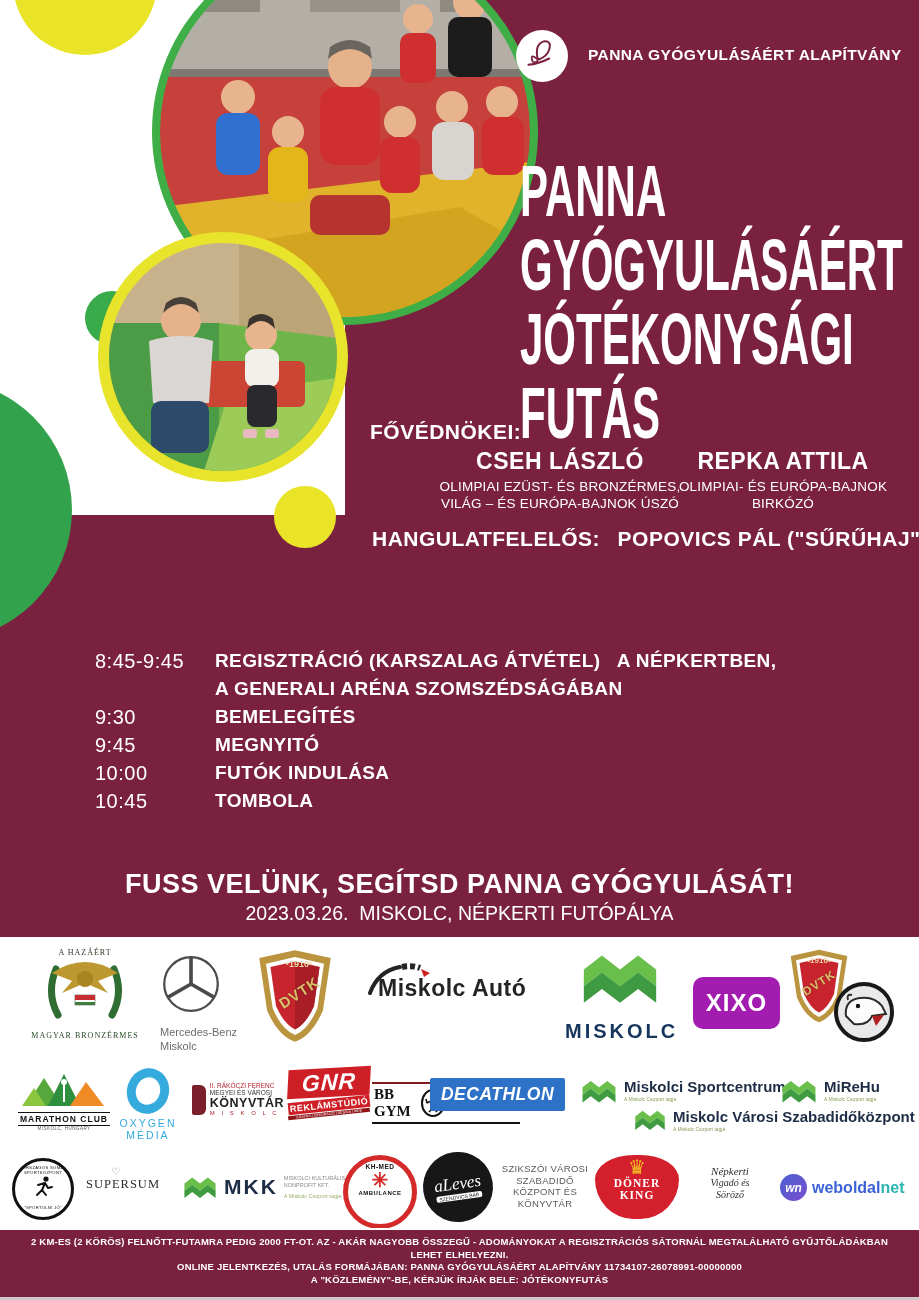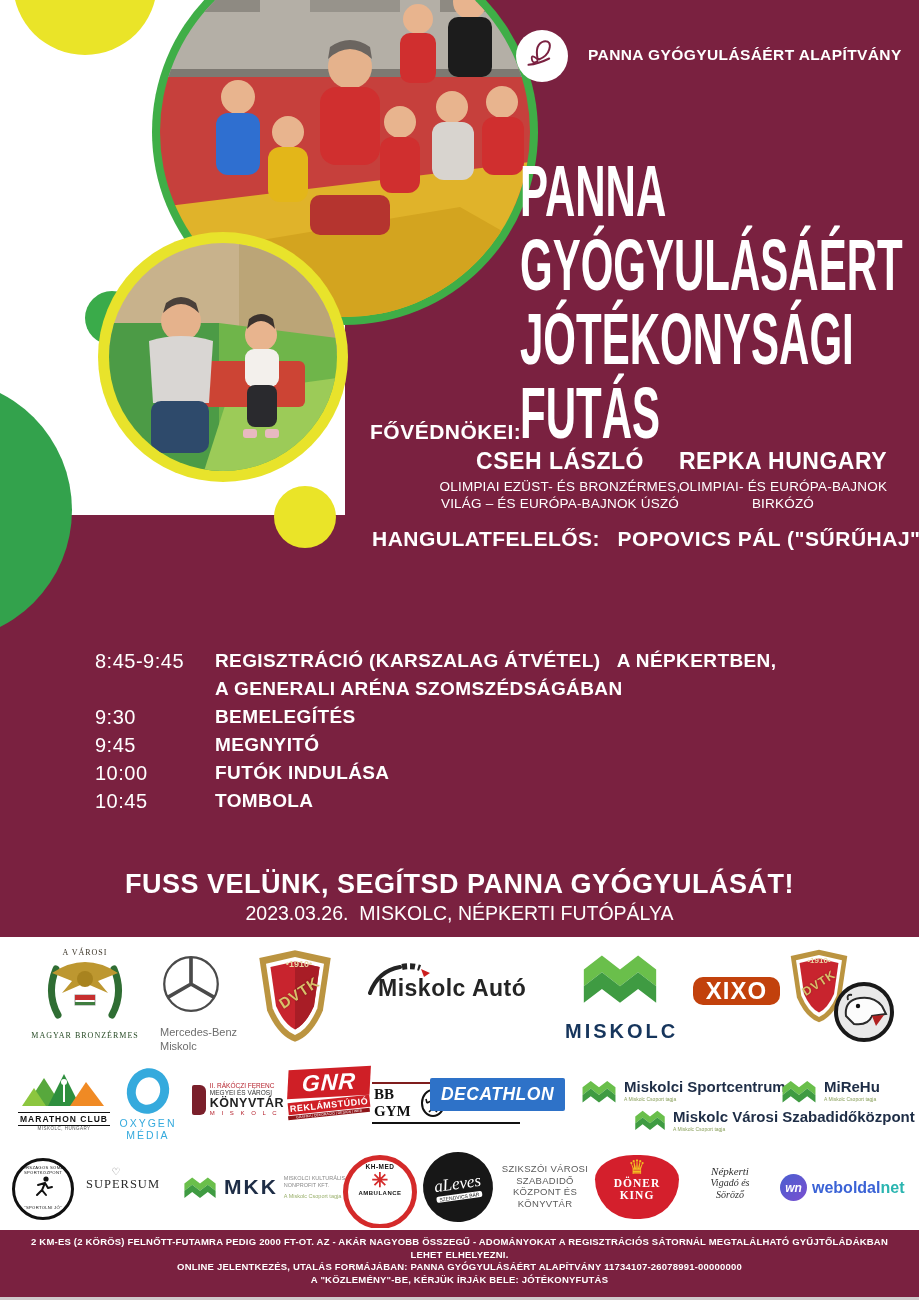--- a/index.html
+++ b/index.html
@@ -59,21 +59,21 @@
   .dvtk-abbr{position:absolute;left:0;right:0;top:36px;text-align:center;color:#d9c06a;font-weight:bold;font-size:15px;
              transform:rotate(-33deg);letter-spacing:1px;text-shadow:0 0 2px #00000055;}
   
   .mauto{left:378px;top:975px;width:170px;}
   .mauto-text{color:#242424;font-size:23px;font-weight:bold;letter-spacing:.5px;}
   .mauto-arc{position:absolute;left:-14px;top:-16px;}
   
   .mcity{left:565px;top:950px;width:110px;text-align:center;}
   .mcity-name{color:#16355c;font-weight:bold;font-size:20px;letter-spacing:3px;margin-top:2px;}
   
-  .xixo{left:693px;top:977px;width:87px;height:28px;background:#c2410c;border-radius:10px;
+  .xixo{left:693px;top:977px;width:87px;height:52px;background:#a21caf;border-radius:10px;
         display:flex;align-items:center;justify-content:center;}
   .xixo span{color:#fff;font-weight:bold;font-size:24px;letter-spacing:1px;}
   
   .dvtk2{left:788px;top:948px;width:110px;height:100px;}
   .bear{position:absolute;left:46px;top:34px;width:60px;height:60px;border-radius:50%;background:#e9e9e9;
         border:4px solid #191919;overflow:hidden;}
   
   .marathon{left:18px;top:1072px;width:92px;text-align:center;}
   .marathon .mc-name{font-size:8.5px;font-weight:bold;color:#111;letter-spacing:1px;border-top:1px solid #111;border-bottom:1px solid #111;padding:1px 0;}
   .marathon .mc-sub{font-size:4.5px;color:#555;letter-spacing:.5px;}
@@ -234,21 +234,21 @@
 
   <div class="patrons-label">FŐVÉDNÖKEI:</div>
   <div class="patron" style="left:430px;top:448px;width:260px;">
     <div class="p-name">CSEH LÁSZLÓ</div>
     <div class="p-desc">
       <div>OLIMPIAI EZÜST- ÉS BRONZÉRMES,</div>
       <div>VILÁG – ÉS EURÓPA-BAJNOK ÚSZÓ</div>
     </div>
   </div>
   <div class="patron" style="left:668px;top:448px;width:230px;">
-    <div class="p-name">REPKA HUNGARY</div>
+    <div class="p-name">REPKA ATTILA</div>
     <div class="p-desc">
       <div>OLIMPIAI- ÉS EURÓPA-BAJNOK</div>
       <div>BIRKÓZÓ</div>
     </div>
   </div>
   <div class="mood-row"><b>HANGULATFELELŐS:</b><span>&nbsp;&nbsp;&nbsp;</span><b>POPOVICS PÁL ("SŰRŰHAJ")</b></div>
 
   <div class="prog-time" style="top:650px">8:45-9:45</div>
   <div class="prog-act" style="top:650px">REGISZTRÁCIÓ (KARSZALAG ÁTVÉTEL)   A NÉPKERTBEN,</div>
   <div class="prog-act" style="top:678px">A GENERALI ARÉNA SZOMSZÉDSÁGÁBAN</div>
@@ -260,21 +260,21 @@
   <div class="prog-act" style="top:762px">FUTÓK INDULÁSA</div>
   <div class="prog-time" style="top:790px">10:45</div>
   <div class="prog-act" style="top:790px">TOMBOLA</div>
 
   <div class="cta1">FUSS VELÜNK, SEGÍTSD PANNA GYÓGYULÁSÁT!</div>
   <div class="cta2">2023.03.26.  MISKOLC, NÉPKERTI FUTÓPÁLYA</div>
 
   <div class="sponsors"></div>
 
   <div class="sp honved">
-    <div class="hv-top">A VÁROSI</div>
+    <div class="hv-top">A HAZÁÉRT</div>
     <div>
       <svg width="86" height="70" viewBox="0 0 86 70">
         <path d="M14 12 Q4 36 16 58" fill="none" stroke="#2f6d33" stroke-width="7" stroke-linecap="round"></path>
         <path d="M72 12 Q82 36 70 58" fill="none" stroke="#2f6d33" stroke-width="7" stroke-linecap="round"></path>
         <path d="M10 16 Q43 -6 76 16 L56 24 L66 36 L43 26 L20 36 L30 24 Z" fill="#bd9730"></path>
         <circle cx="43" cy="22" r="8" fill="#a8831f"></circle>
         <rect x="33" y="38" width="20" height="10" fill="#fff" stroke="#999" stroke-width="1"></rect>
         <rect x="33" y="38" width="20" height="5" fill="#c62f2f"></rect>
         <rect x="33" y="45" width="20" height="3" fill="#3f7d3f"></rect>
       </svg>

